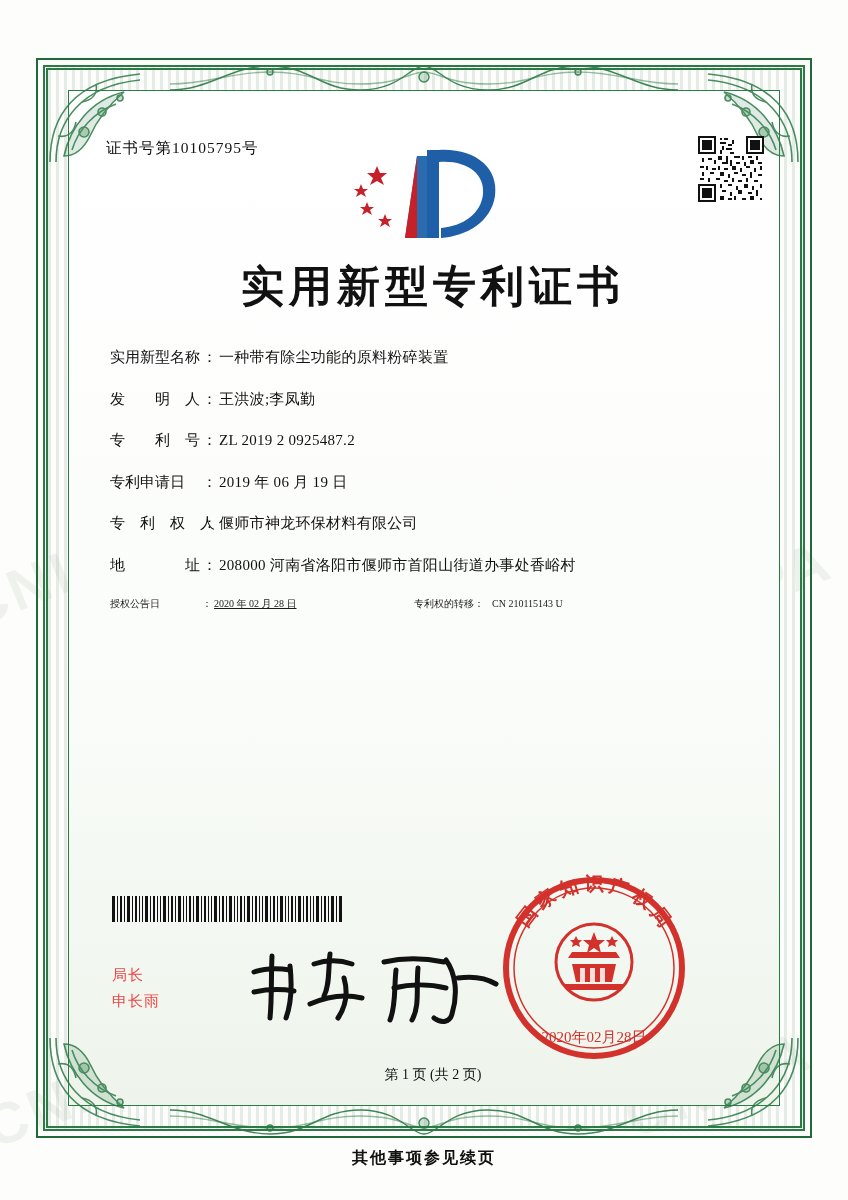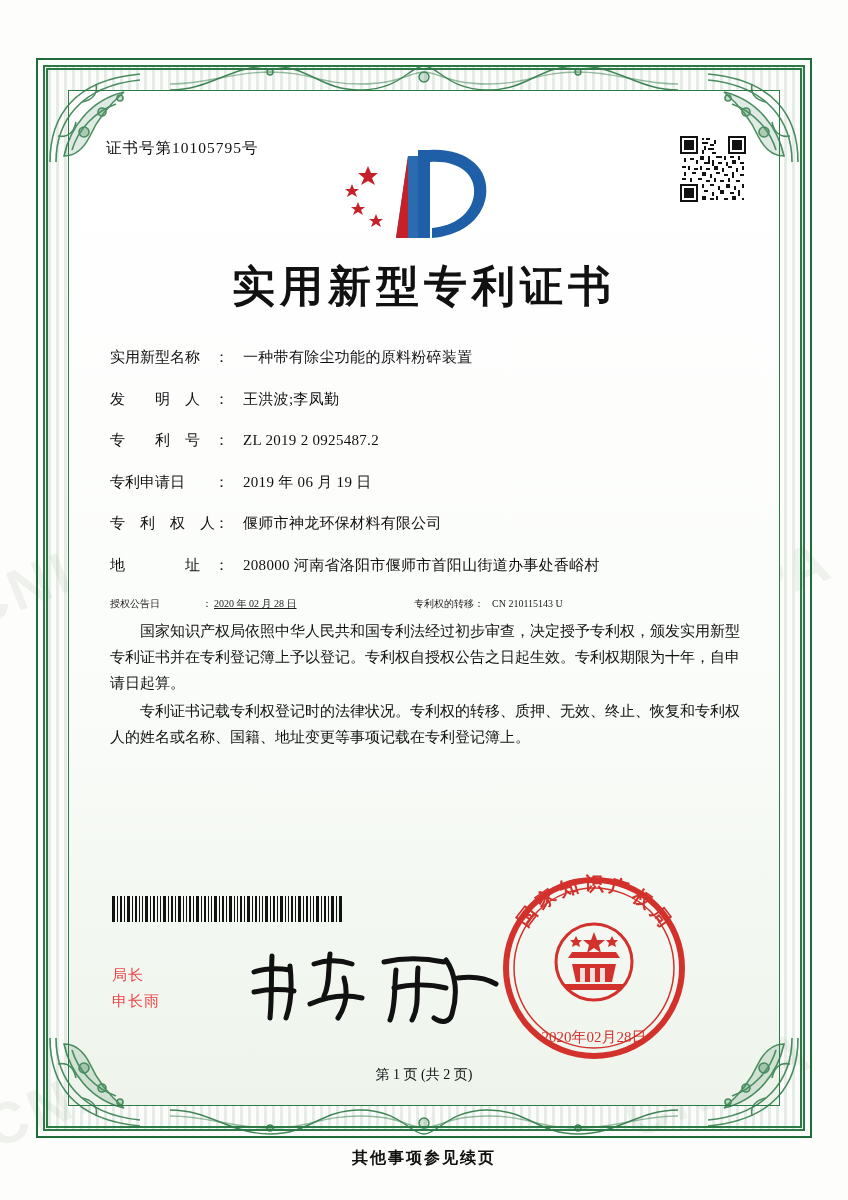--- a/index.html
+++ b/index.html
@@ -97,20 +97,21 @@
   .edge-top { top: 60px; }
   .edge-bottom { bottom: 60px; transform: scaleY(-1); }
 
   
   .content {
     position: absolute;
     left: 68px;
     top: 90px;
     width: 712px;
     height: 1016px;
+    padding-left: 18px;
   }
 
   .cert-no {
     position: absolute;
     left: 38px;
     top: 48px;
     font-size: 15.5px;
     letter-spacing: 1px;
     color: #111;
   }
@@ -150,21 +151,20 @@
     left: 42px;
     top: 258px;
     width: 630px;
   }
   .field-row {
     display: flex;
     align-items: baseline;
     margin-bottom: 22.5px;
     font-size: 15px;
     color: #111;
-    gap: 12px;
   }
   .field-label {
     width: 92px;
     flex: 0 0 92px;
     letter-spacing: 0px;
     white-space: nowrap;
   }
   .field-sep { margin: 0 2px 0 0; }
   .field-value {
     flex: 1;
@@ -489,24 +489,20 @@
       <div class="row-inline">
         <span class="pub-date-label">授权公告日</span>
         <span class="field-sep">：</span>
         <span class="pub-date-value">2020 年 02 月 28 日</span>
         <span class="pub-no-label">专利权的转移</span>
         <span class="field-sep">：</span>
         <span class="pub-no-value">CN 210115143 U</span>
       </div>
     </div>
 
-    <div class="paragraphs">
-      <p class="para">国家知识产权局依照中华人民共和国专利法经过初步审查，决定授予专利权，颁发实用新型专利证书并在专利登记簿上予以登记。专利权自授权公告之日起生效。专利权期限为十年，自申请日起算。</p>
-      <p class="para">专利证书记载专利权登记时的法律状况。专利权的转移、质押、无效、终止、恢复和专利权人的姓名或名称、国籍、地址变更等事项记载在专利登记簿上。</p>
-    </div>
 
     <svg class="barcode" viewBox="0 0 230 26" preserveAspectRatio="none" shape-rendering="crispEdges">
       <g fill="#111111">
         <rect x="0" y="0" width="3" height="26"></rect>
           <rect x="5" y="0" width="1" height="26"></rect>
           <rect x="8" y="0" width="2" height="26"></rect>
         <rect x="12" y="0" width="1" height="26"></rect>
           <rect x="15" y="0" width="3" height="26"></rect>
           <rect x="20" y="0" width="1" height="26"></rect>
         <rect x="23" y="0" width="2" height="26"></rect>

